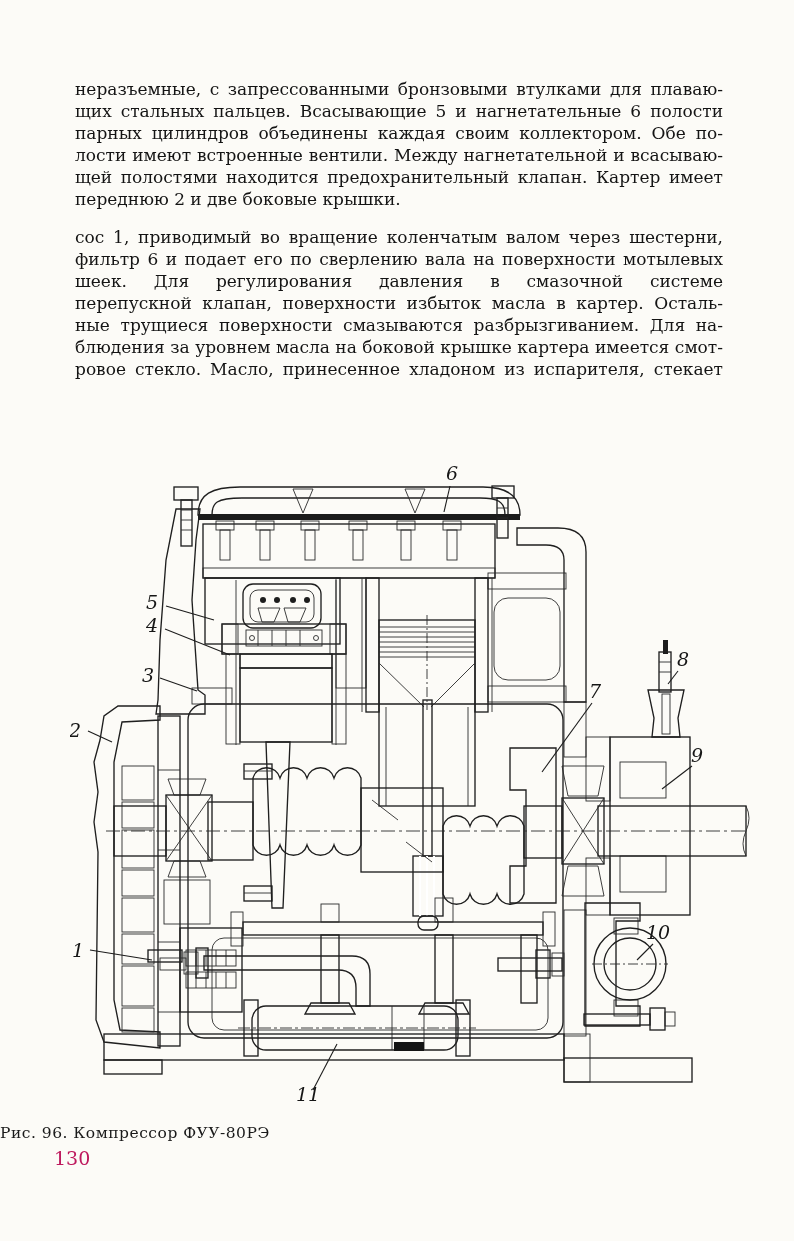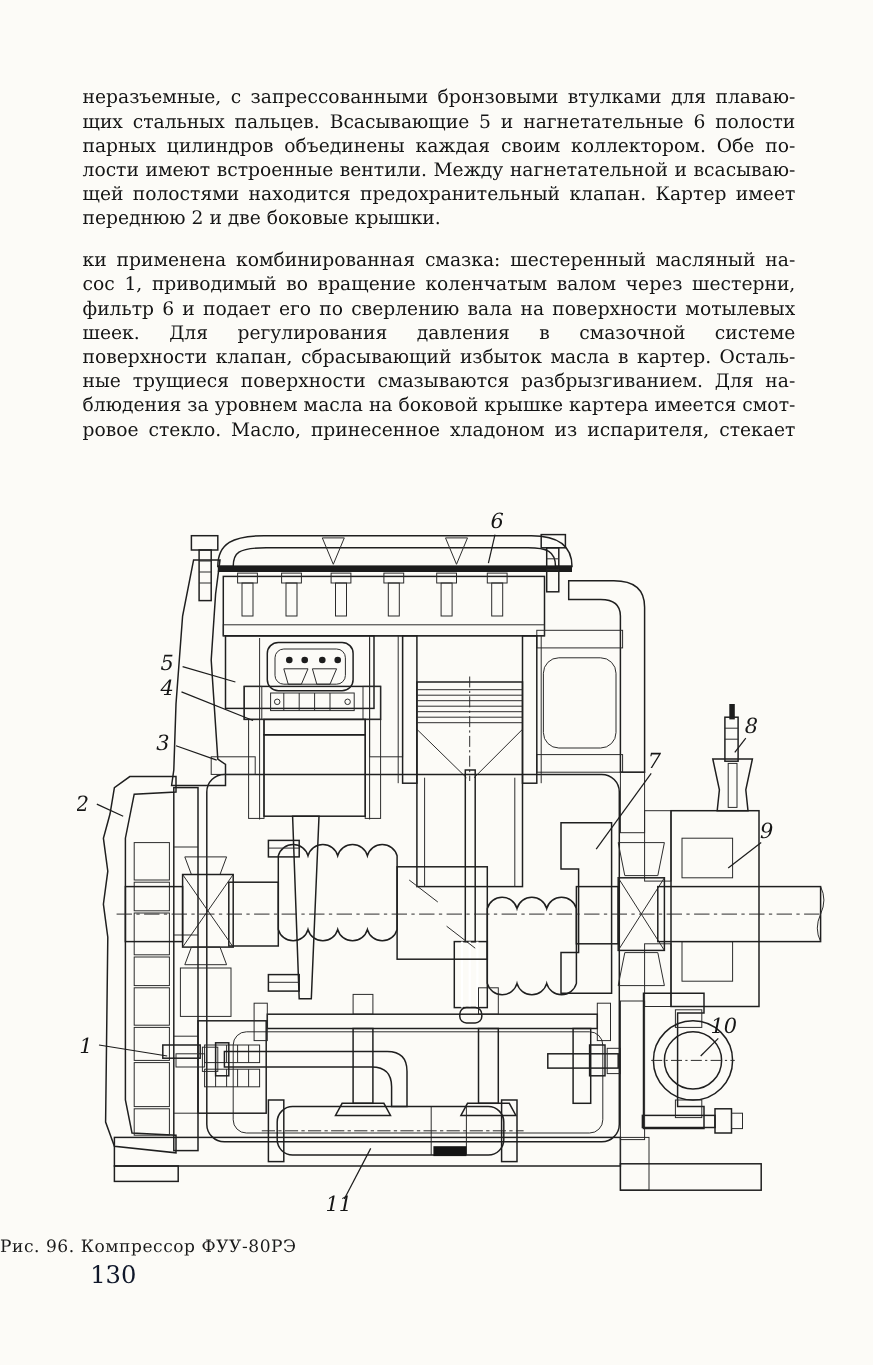--- a/index.html
+++ b/index.html
@@ -25,21 +25,21 @@
   .tline.lastline{text-align-last:left;}
   .tline.indent{padding-left:27px;}
   
   .figure-svg{position:absolute;left:70px;top:450px;width:690px;height:670px;}
   .figure-caption{
     position:absolute;left:0;top:1124px;width:794px;
     font-size:15.5px;letter-spacing:.5px;color:#1a1a1a;
   }
   .page-number{
     position:absolute;left:54px;top:1147px;
-    font-size:22px;color:#0f172a;margin-left:28px;
+    font-size:19px;color:#be185d;
   }
   svg .ln{stroke:#1f1f1f;stroke-width:1.35;fill:none;}
   svg .thin{stroke:#2a2a2a;stroke-width:.9;fill:none;}
   svg text.callout{
     font-family:"DejaVu Serif","Liberation Serif",serif;
     font-style:italic;font-size:19px;fill:#161616;
   }
 </style>
 </head>
 <body>
@@ -49,25 +49,24 @@
   <div class="text-block">
       <div class="para">
         <div class="tline">неразъемные, с запрессованными бронзовыми втулками для плаваю-</div>
         <div class="tline">щих стальных пальцев. Всасывающие 5 и нагнетательные 6 полости</div>
         <div class="tline">парных цилиндров объединены каждая своим коллектором. Обе по-</div>
         <div class="tline">лости имеют встроенные вентили. Между нагнетательной и всасываю-</div>
         <div class="tline">щей полостями находится предохранительный клапан. Картер имеет</div>
         <div class="tline lastline">переднюю 2 и две боковые крышки.</div>
       </div>
       <div class="para">
-        <div class="tline">ки применена комбинированная смазка: шестеренный масляный на-</div>
         <div class="tline">сос 1, приводимый во вращение коленчатым валом через шестерни,</div>
         <div class="tline">фильтр 6 и подает его по сверлению вала на поверхности мотылевых</div>
         <div class="tline">шеек. Для регулирования давления в смазочной системе предусмотрен</div>
-        <div class="tline">поверхности клапан, сбрасывающий избыток масла в картер. Осталь-</div>
+        <div class="tline">перепускной клапан, поверхности избыток масла в картер. Осталь-</div>
         <div class="tline">ные трущиеся поверхности смазываются разбрызгиванием. Для на-</div>
         <div class="tline">блюдения за уровнем масла на боковой крышке картера имеется смот-</div>
         <div class="tline">ровое стекло. Масло, принесенное хладоном из испарителя, стекает</div>
       </div>
     </div>
 
   <svg class="figure-svg" viewBox="70 450 690 670">
     <defs>
       <pattern id="h1" patternUnits="userSpaceOnUse" width="7" height="7" patternTransform="rotate(-45)">
         <rect width="7" height="7" fill="#ffffff"></rect>

